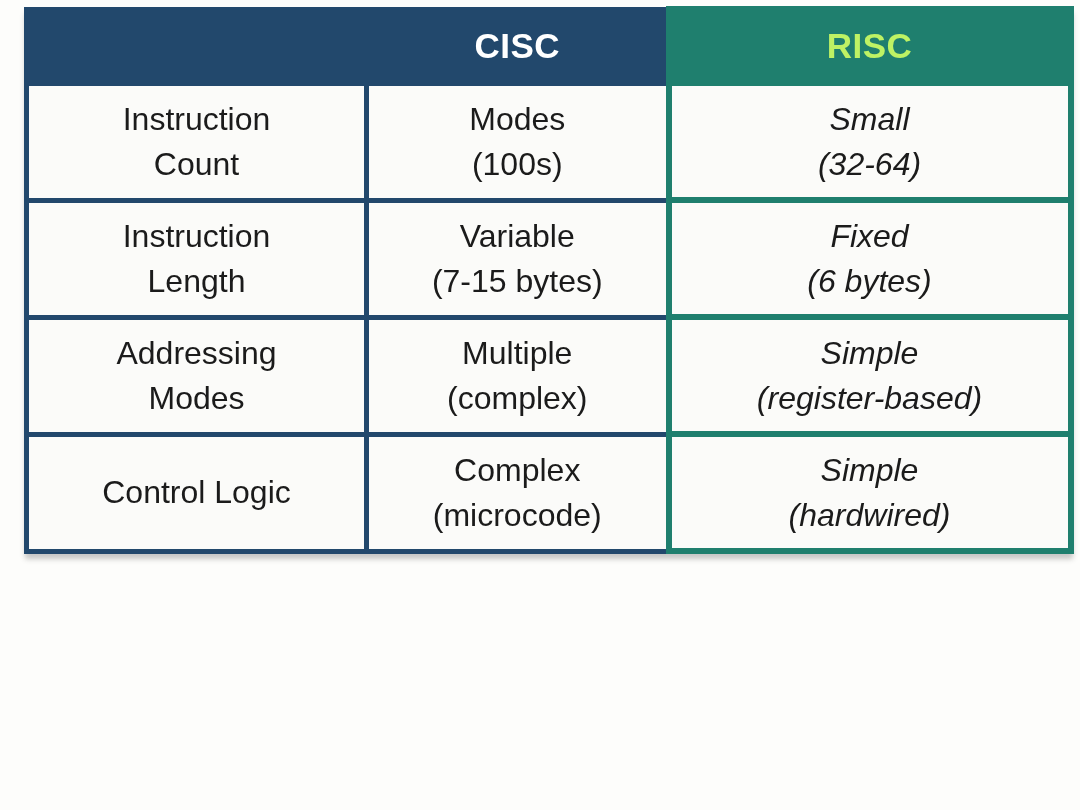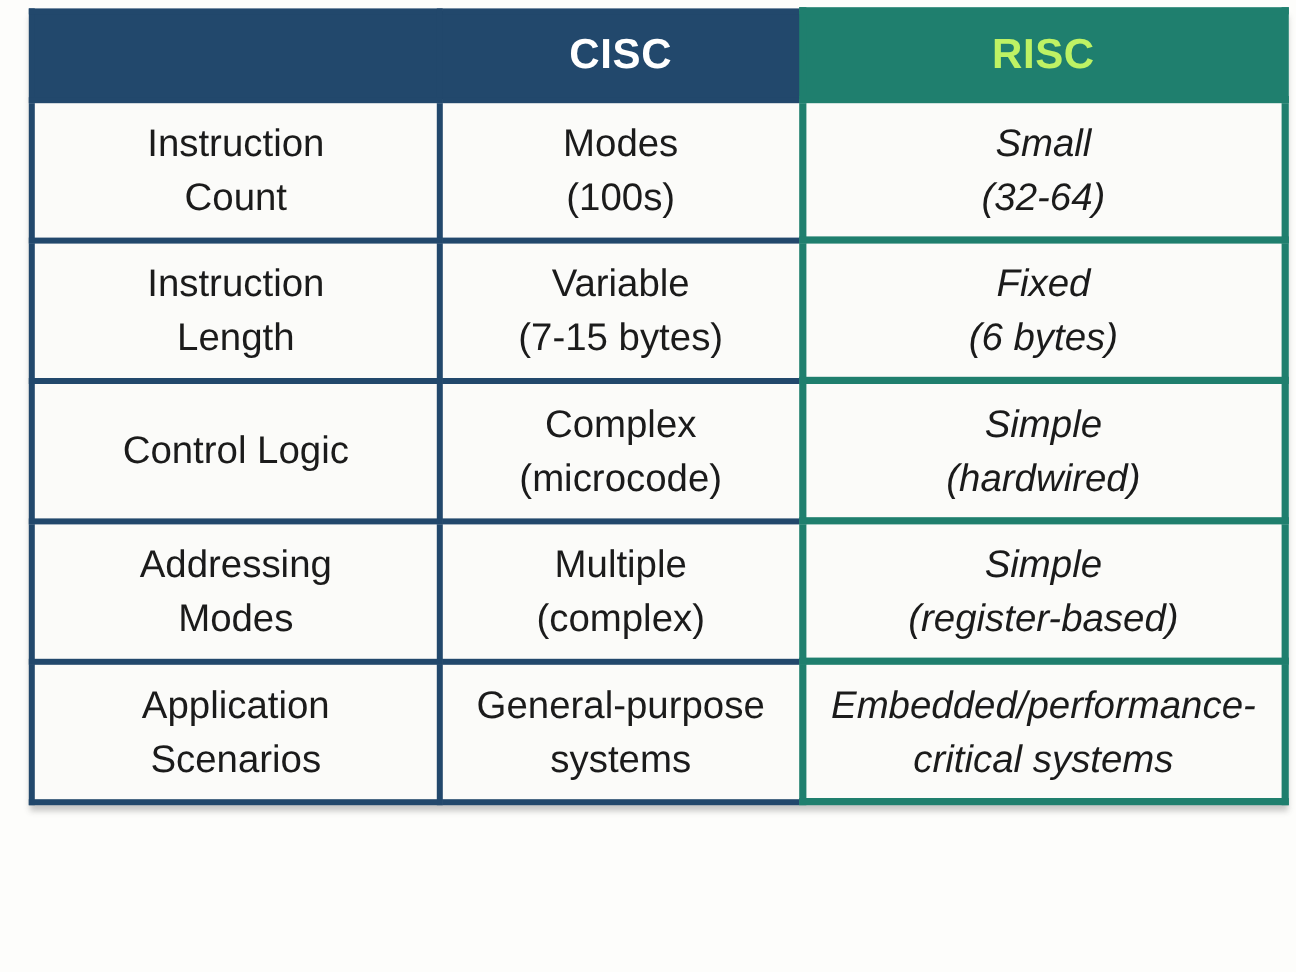--- a/index.html
+++ b/index.html
@@ -88,37 +88,29 @@
       </tr>
       <tr>
         <td class="b-navy">Instruction
 Length</td>
         <td class="b-navy">Variable
 (7-15 bytes)</td>
         <td class="b-teal">Fixed
 (6 bytes)</td>
       </tr>
       <tr>
-        <td class="b-navy">Control Logic</td>
-        <td class="b-navy">Complex
-(microcode)</td>
-        <td class="b-teal">Simple
-(hardwired)</td>
-      </tr>
-      <tr>
         <td class="b-navy">Addressing
 Modes</td>
         <td class="b-navy">Multiple
 (complex)</td>
         <td class="b-teal">Simple
 (register-based)</td>
       </tr>
       <tr>
-        <td class="b-navy">Application
-Scenarios</td>
-        <td class="b-navy">General-purpose
-systems</td>
-        <td class="b-teal">Embedded/performance-
-critical systems</td>
+        <td class="b-navy">Control Logic</td>
+        <td class="b-navy">Complex
+(microcode)</td>
+        <td class="b-teal">Simple
+(hardwired)</td>
       </tr>
     </tbody>
   </table>
 </div>
 
 </body></html>

